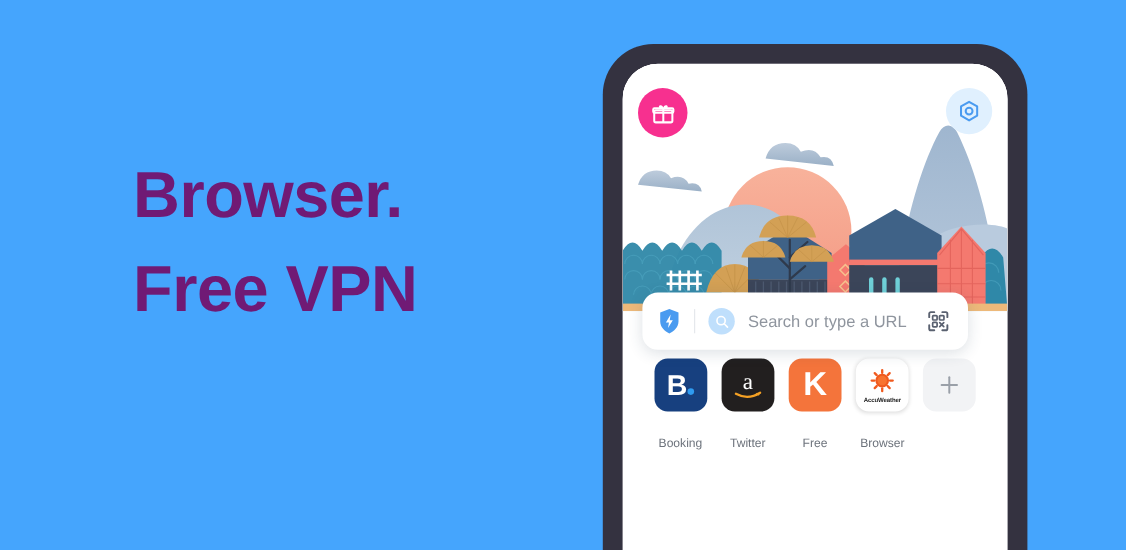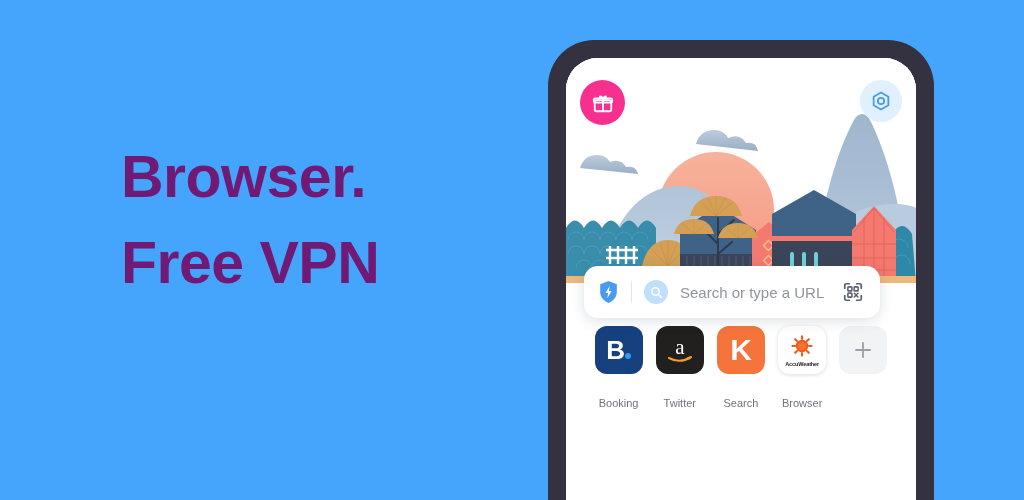--- a/index.html
+++ b/index.html
@@ -394,21 +394,21 @@
         </div>
         <span class="sc-label">Twitter</span>
       </div>
 
 
 
       <div class="sc">
         <div class="sc-tile t-kayak">
           <span class="kk">K</span>
         </div>
-        <span class="sc-label">Search</span>
+        <span class="sc-label">Free</span>
       </div>
 
       <div class="sc">
         <div class="sc-tile t-weather">
           <span class="aw-wrap">
             <svg width="26" height="26" viewBox="0 0 26 26">
               <g fill="#f05a1e">
                 <circle cx="13" cy="12" r="6.2"></circle>
                 <g stroke="#f05a1e" stroke-width="2.1" stroke-linecap="round">
                   <line x1="13" y1="2.4" x2="13" y2="5"></line>

